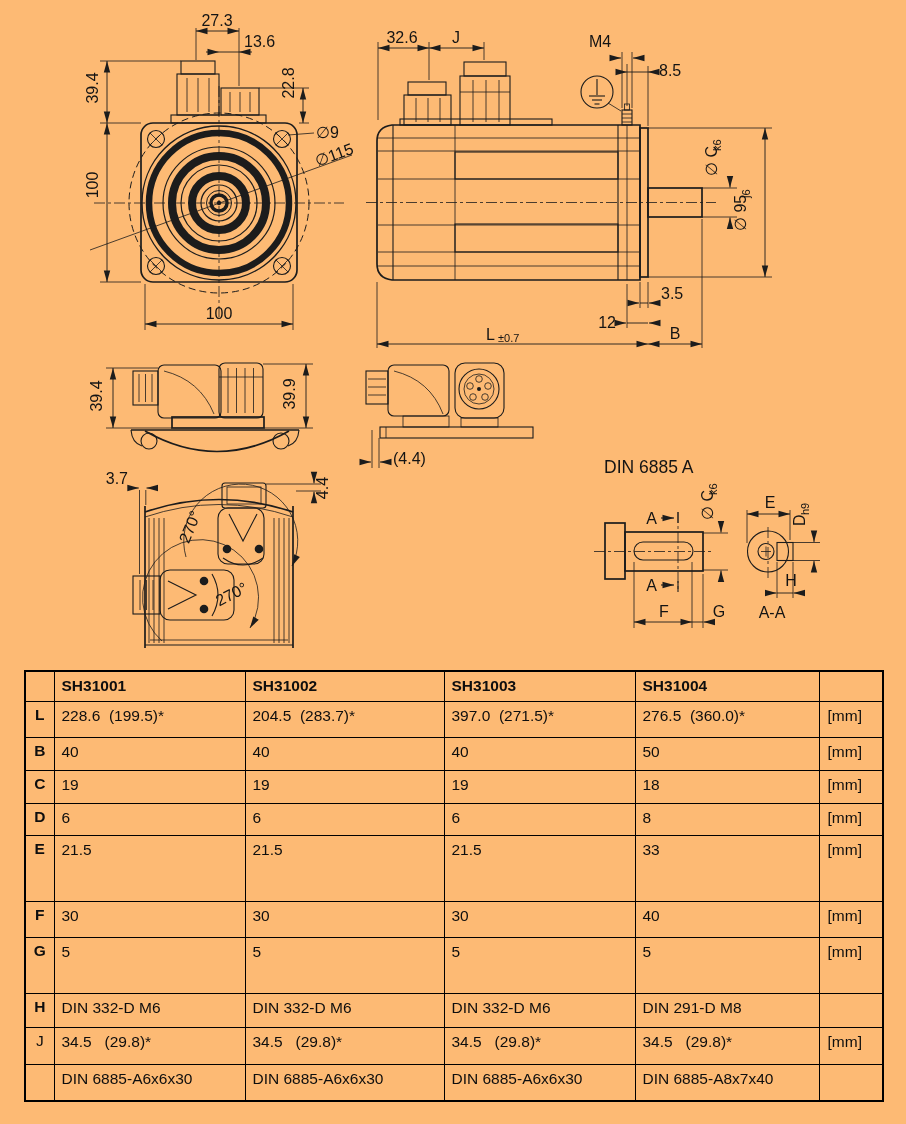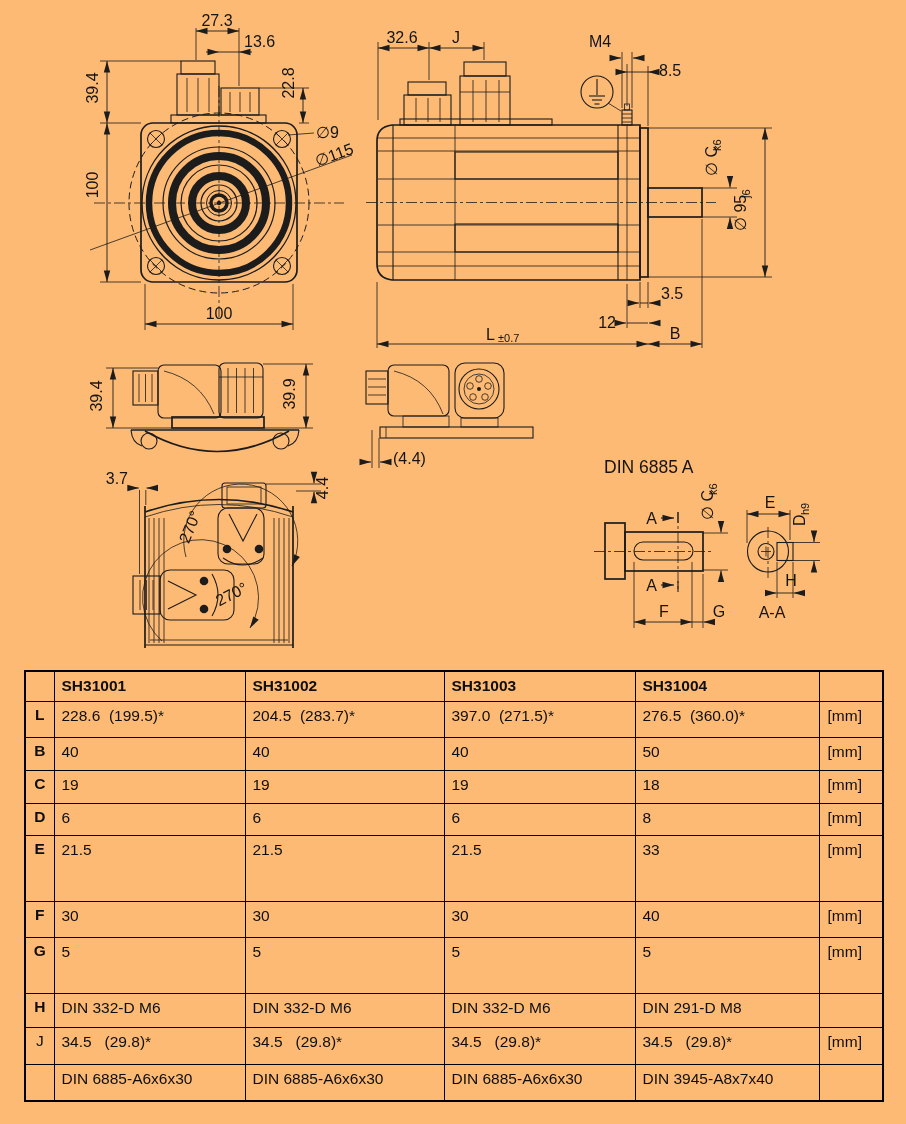--- a/index.html
+++ b/index.html
@@ -473,19 +473,19 @@
     <td>34.5   (29.8)*</td>
     <td>34.5   (29.8)*</td>
     <td>34.5   (29.8)*</td>
     <td class="unit">[mm]</td>
   </tr>
   <tr style="height:37px">
     <th class="rl reg"></th>
     <td>DIN 6885-A6x6x30</td>
     <td>DIN 6885-A6x6x30</td>
     <td>DIN 6885-A6x6x30</td>
-    <td>DIN 3945-A8x7x40</td>
+    <td>DIN 6885-A8x7x40</td>
     <td class="unit"></td>
   </tr>
 </tbody>
     </table>
 
 </div>
 
 </body></html>

